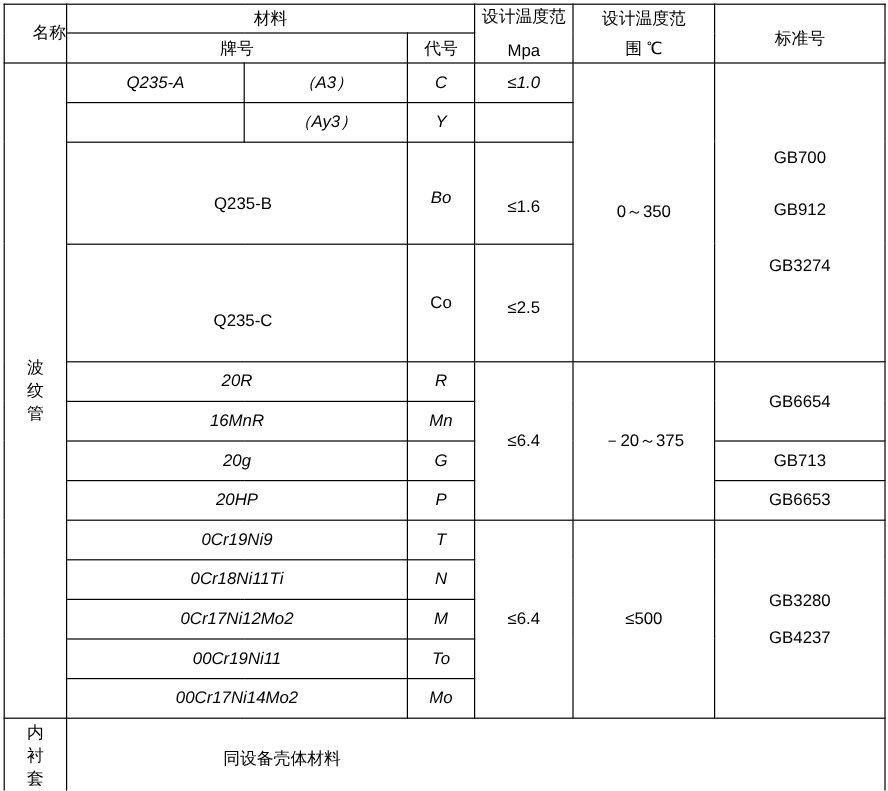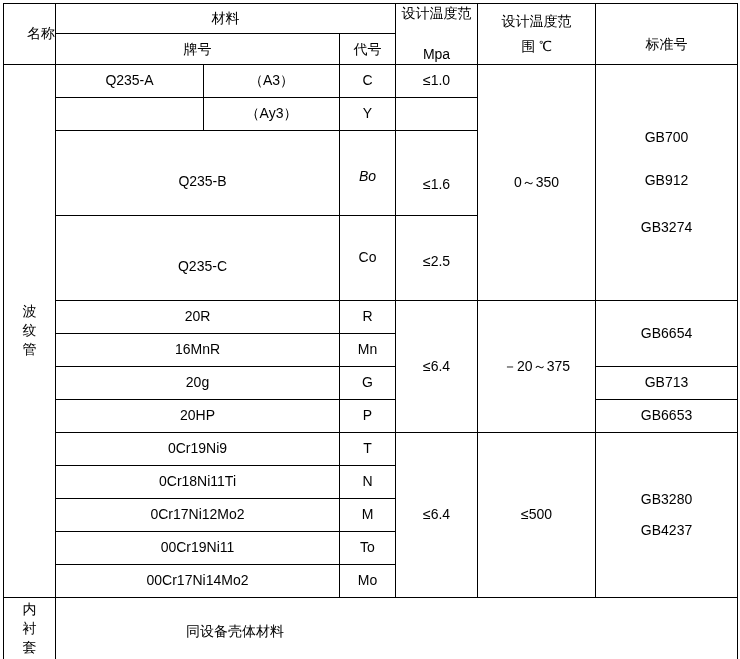--- a/index.html
+++ b/index.html
@@ -63,21 +63,21 @@
   
   .stack {
     text-align: center;
     line-height: 1.5;
     font-family: "DejaVu Sans", sans-serif;
     font-size: 14px;
   }
   .stack span {
     display: block;
   }
-  .row-h { height: 32px; }
+  .row-h { height: 32px; font-style: italic; }
   .indent { padding-left: 22px; }
 </style>
 </head>
 <body>
 
 <div id="sheet">
 
   <table class="mat">
     <colgroup>
       <col style="width:52px">
@@ -92,21 +92,21 @@
 
       <tr>
         <td rowspan="2" class="center cn pad">
           <span>名称</span>
         </td>
         <td colspan="3" class="left cn pad-lg">
           <span>材料</span>
         </td>
         <td rowspan="2" class="left cn vtop pad-lg">
           <div>设计温度范</div>
-          <div style="margin-top:22px">Mpa</div>
+          <div style="margin-top:10px">Mpa</div>
         </td>
         <td rowspan="2" class="left cn vtop pad-lg">
           <div>设计温度范</div>
           <div style="margin-top:6px">围 ℃</div>
         </td>
         <td rowspan="2" class="left cn pad-lg" style="vertical-align:bottom; padding-bottom:10px;">
           <span>标准号</span>
         </td>
       </tr>
 
@@ -144,21 +144,21 @@
         <td class="left mono pad row-h"></td>
       </tr>
 
       <tr>
         <td colspan="2" class="left mono" style="height:58px; padding:22px 8px 4px 18px;margin-top:12px;">Q235-B</td>
         <td class="left mono pad vtop" style="padding-top:8px;font-style:italic;">Bo</td>
         <td class="left mono pad vtop" style="padding-top:24px;">≤1.6</td>
       </tr>
 
       <tr>
-        <td colspan="2" class="left mono" style="height:58px; padding:22px 8px 4px 18px;">Q235-C</td>
+        <td colspan="2" class="left mono" style="height:58px; padding:35px 8px 4px 18px;">Q235-C</td>
         <td class="left mono pad vtop" style="padding-top:0;">Co</td>
         <td class="left mono pad vtop" style="padding-top:8px;">≤2.5</td>
       </tr>
 
       <tr>
         <td colspan="2" class="left mono pad row-h">20R</td>
         <td class="left mono pad row-h">R</td>
         <td rowspan="4" class="left mono pad">≤6.4</td>
         <td rowspan="4" class="left mono pad">－20～375</td>
         <td rowspan="2" class="left mono pad">GB6654</td>

